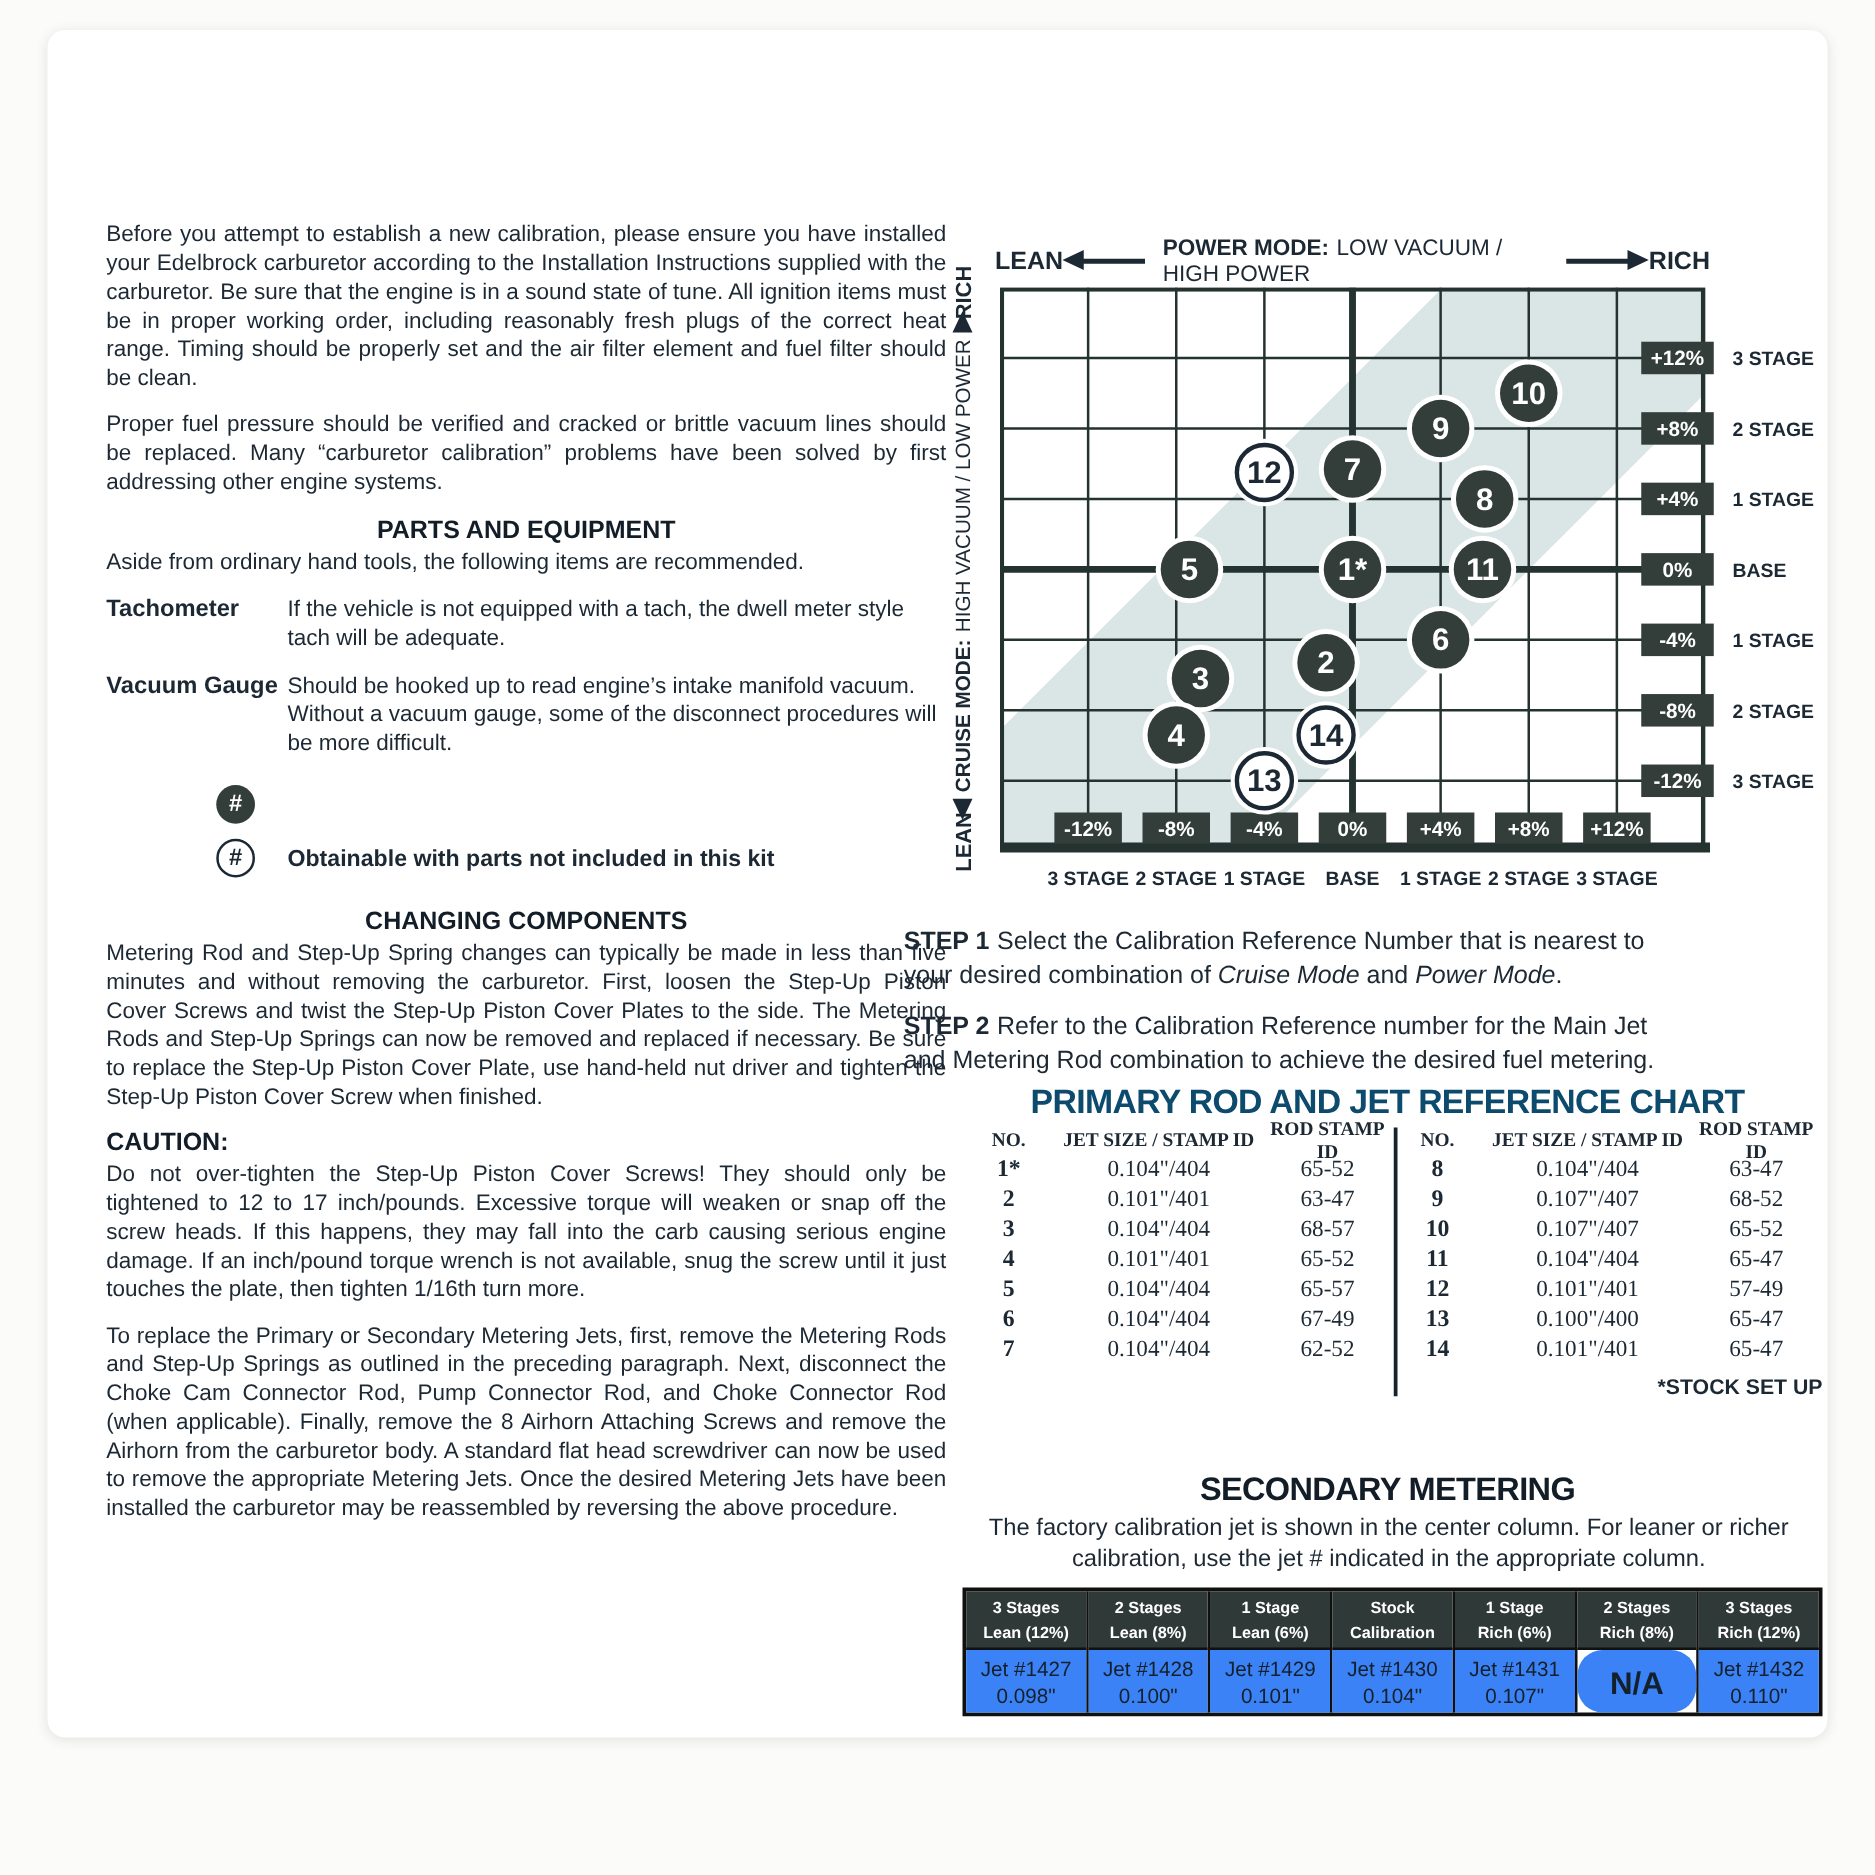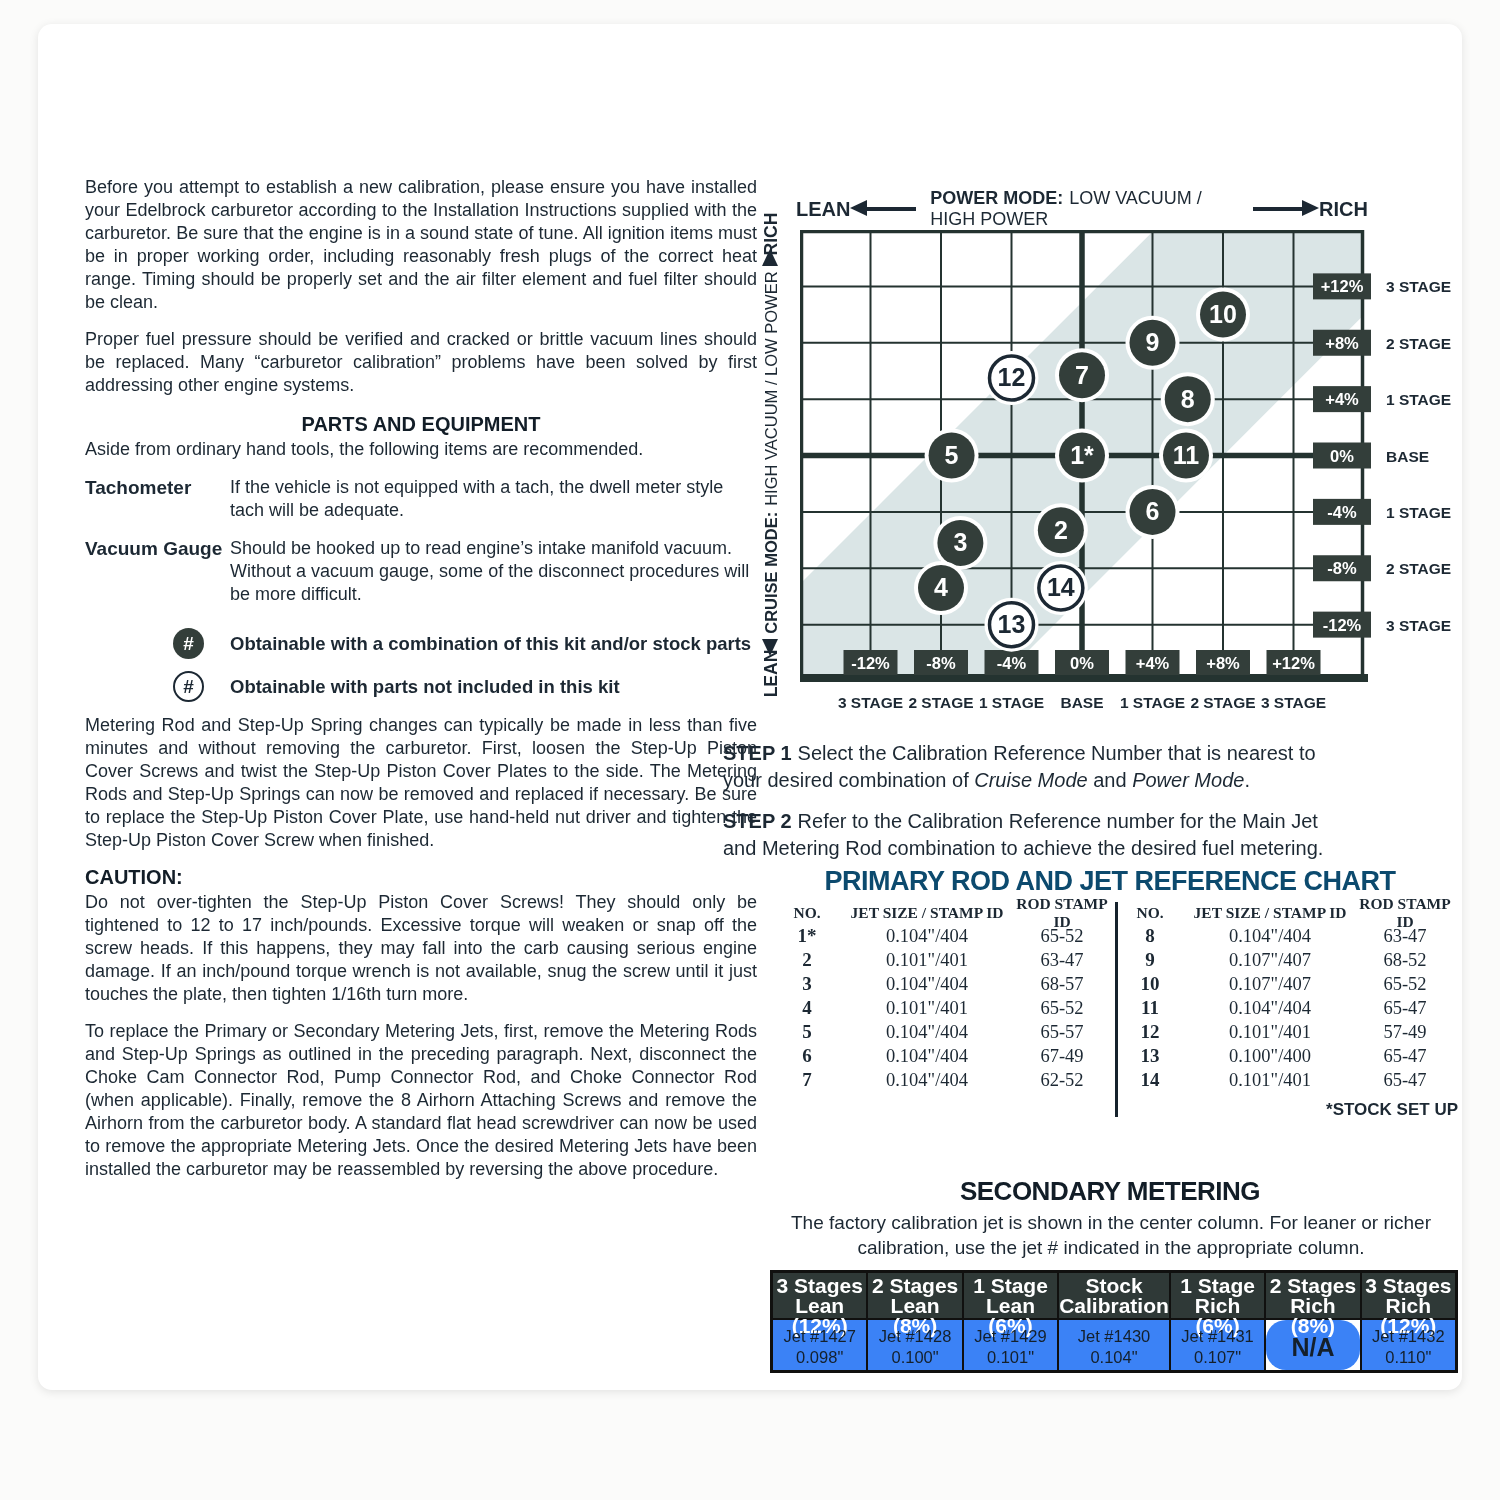--- a/index.html
+++ b/index.html
@@ -61,21 +61,21 @@
   .prow.hdr{height:22px;}
   .prow.hdr div{font-weight:bold;font-size:15.5px;}
   .pfoot{position:absolute;left:772px;top:1100px;width:686px;text-align:right;font-weight:bold;font-size:17px;}
   
   .stitle{position:absolute;left:765px;top:1176px;width:690px;text-align:center;
           font-size:26px;font-weight:bold;letter-spacing:-0.5px;color:#121d27;}
   .sintro{position:absolute;left:762px;top:1210px;width:698px;text-align:center;font-size:19px;line-height:25px;}
   .stable{position:absolute;left:770px;top:1270px;width:688px;display:flex;border:3px solid #10100f;}
   .scol{flex:1;border-right:2.5px solid #10100f;}
   .scol:last-child{border-right:none;}
-  .shead{background:#2f3937;color:#fff;font-weight:bold;font-size:21px;line-height:20px;
+  .shead{background:#2f3937;color:#fff;font-weight:bold;font-size:13px;line-height:20px;
          text-align:center;padding:3px 0 4px 0;height:47px;border-bottom:2.5px solid #10100f;}
   .scell{background:#3b82f6;text-align:center;font-size:16.5px;line-height:21px;height:50px;
          padding-top:4px;color:#14202b;display:flex;flex-direction:column;justify-content:center;}
   .scell.na{font-size:25px;font-weight:bold;justify-content:center;border-radius:20px;}
 </style>
 </head>
 <body>
 
 <div class="canvas">
   <div class="sheet"></div>
@@ -92,27 +92,27 @@
           <div class="tool-desc">If the vehicle is not equipped with a tach, the dwell meter style tach will be adequate.</div>
         </div>
         <div class="tool-row">
           <div class="tool-term">Vacuum Gauge</div>
           <div class="tool-desc">Should be hooked up to read engine’s intake manifold vacuum. Without a vacuum gauge, some of the disconnect procedures will be more difficult.</div>
         </div>
       </div>
     <div class="legend" id="legend">
         <div class="legend-row">
           <div class="sym filled">#</div>
-          <div class="legend-text">Obtainable with a combination of this kit and/or stock parts</div>
         </div>
         <div class="legend-row">
           <div class="sym open">#</div>
           <div class="legend-text">Obtainable with parts not included in this kit</div>
         </div>
       </div>
+    <div class="sec-head" style="margin-top:24px;">CHANGING COMPONENTS</div>
     <p>Metering Rod and Step-Up Spring changes can typically be made in less than five minutes and without removing the carburetor. First, loosen the Step-Up Piston Cover Screws and twist the Step-Up Piston Cover Plates to the side. The Metering Rods and Step-Up Springs can now be removed and replaced if necessary. Be sure to replace the Step-Up Piston Cover Plate, use hand-held nut driver and tighten the Step-Up Piston Cover Screw when finished.</p>
     <div class="sec-head left">CAUTION:</div>
     <p>Do not over-tighten the Step-Up Piston Cover Screws! They should only be tightened to 12 to 17 inch/pounds. Excessive torque will weaken or snap off the screw heads. If this happens, they may fall into the carb causing serious engine damage. If an inch/pound torque wrench is not available, snug the screw until it just touches the plate, then tighten 1/16th turn more.</p>
     <p>To replace the Primary or Secondary Metering Jets, first, remove the Metering Rods and Step-Up Springs as outlined in the preceding paragraph. Next, disconnect the Choke Cam Connector Rod, Pump Connector Rod, and Choke Connector Rod (when applicable). Finally, remove the 8 Airhorn Attaching Screws and remove the Airhorn from the carburetor body. A standard flat head screwdriver can now be used to remove the appropriate Metering Jets. Once the desired Metering Jets have been installed the carburetor may be reassembled by reversing the above procedure.</p>
   </div>
 
   <div class="top-axis">
     <span class="axis-end">LEAN</span>
     <span class="harrow left"></span>
     <span class="axis-mid">

